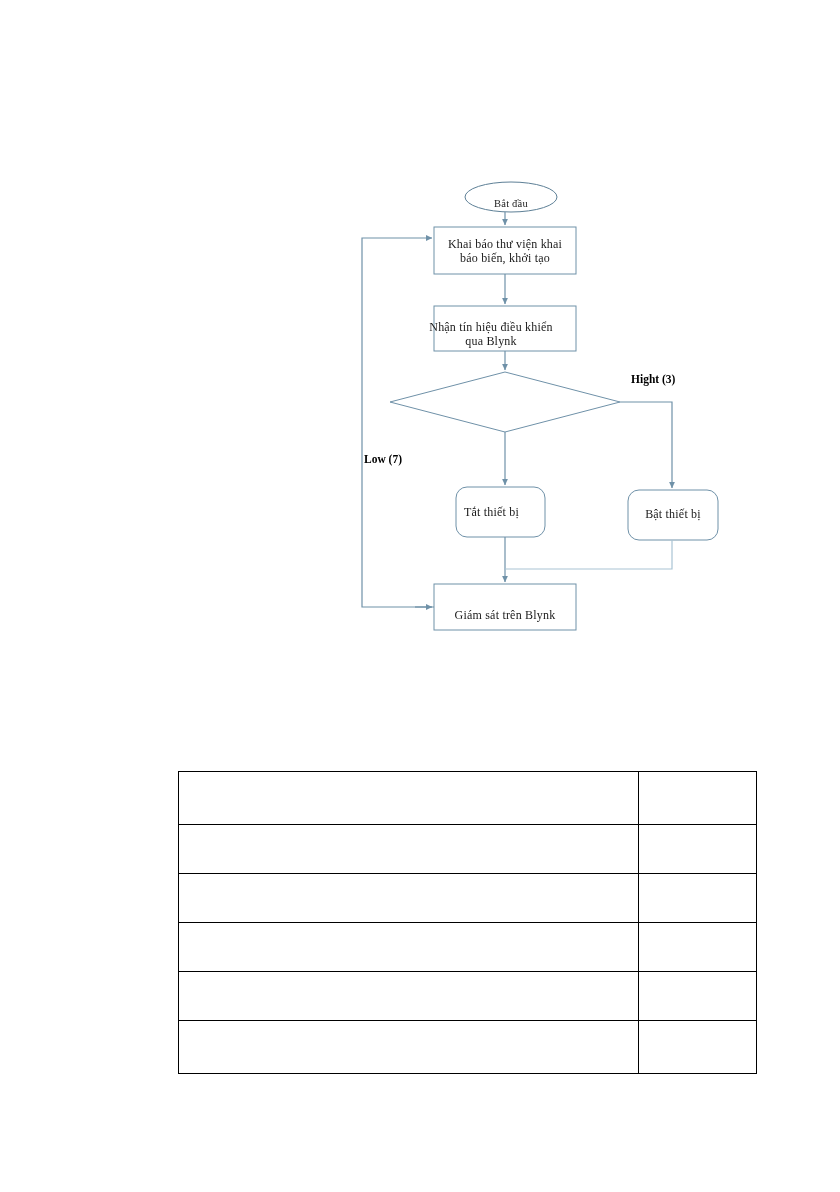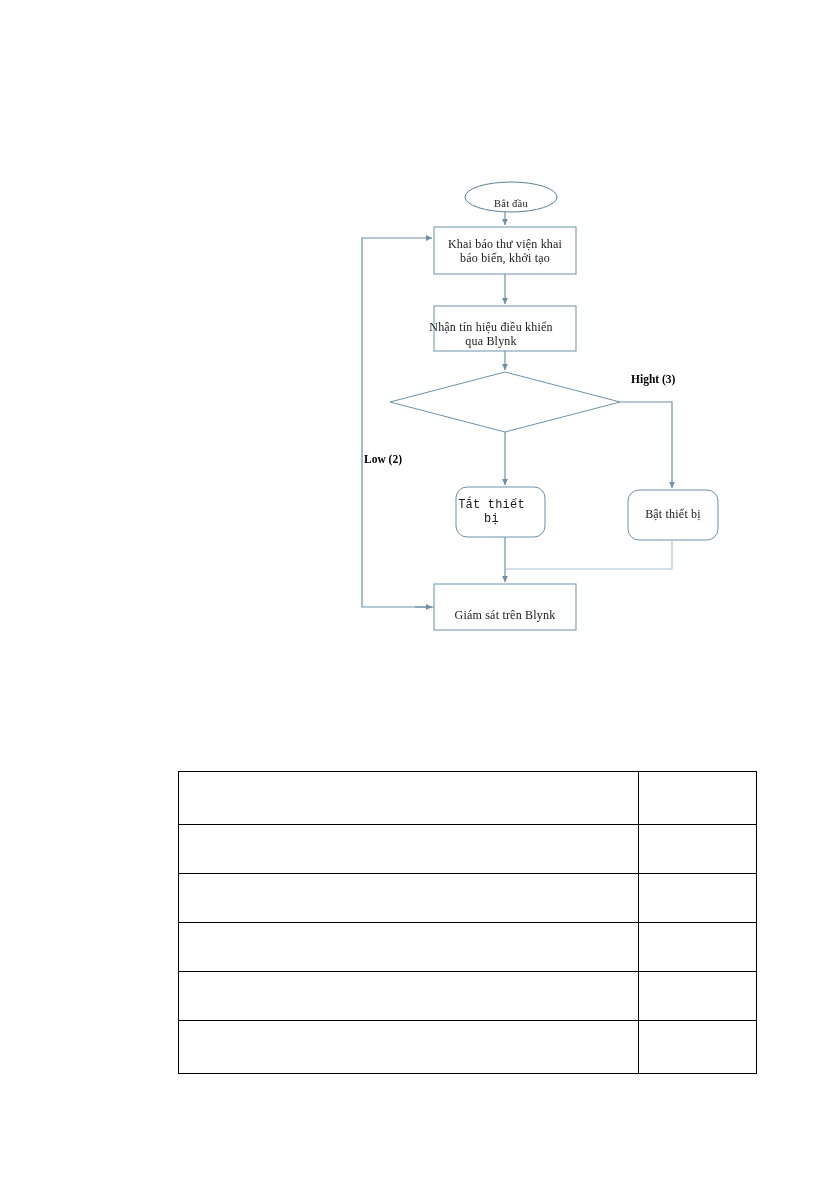--- a/index.html
+++ b/index.html
@@ -120,29 +120,29 @@
       <line x1="415" y1="607" x2="432" y2="607" stroke="#6f91a8" stroke-width="1.2" marker-end="url(#arrowhead)"></line>
     </svg>
 
     <div class="node-label" style="left:465px; top:182px; width:92px; height:44px; font-size:10.5px;">Bắt đầu</div>
 
     <div class="node-label" style="left:438px; top:227px; width:134px; height:47px;">Khai báo thư viện khai báo biến, khởi tạo</div>
 
     <div class="node-label" style="left:424px; top:306px; width:134px; height:55px;">Nhận tín hiệu điều khiển qua Blynk</div>
 
 
-    <div class="node-label" style="left:458px; top:487px; width:67px; height:50px;font-family:Liberation Mono, monospace;">Tắt thiết bị</div>
+    <div class="node-label" style="left:458px; top:487px; width:67px; height:50px;">Tắt thiết bị</div>
 
     <div class="node-label" style="left:630px; top:490px; width:86px; height:48px;">Bật thiết bị</div>
 
     <div class="node-label" style="left:438px; top:584px; width:134px; height:61px;">Giám sát trên Blynk</div>
 
     <div class="branch-label" style="left:631px; top:373px;">Hight (3)</div>
 
-    <div class="branch-label" style="left:364px; top:453px;">Low (2)</div>
+    <div class="branch-label" style="left:364px; top:453px;">Low (7)</div>
   </div>
 
   <table id="data-table">
     <tbody>
       <tr class="first-row">
         <td class="col-main"></td>
         <td class="col-side"></td>
       </tr>
       <tr>
         <td class="col-main"></td>

